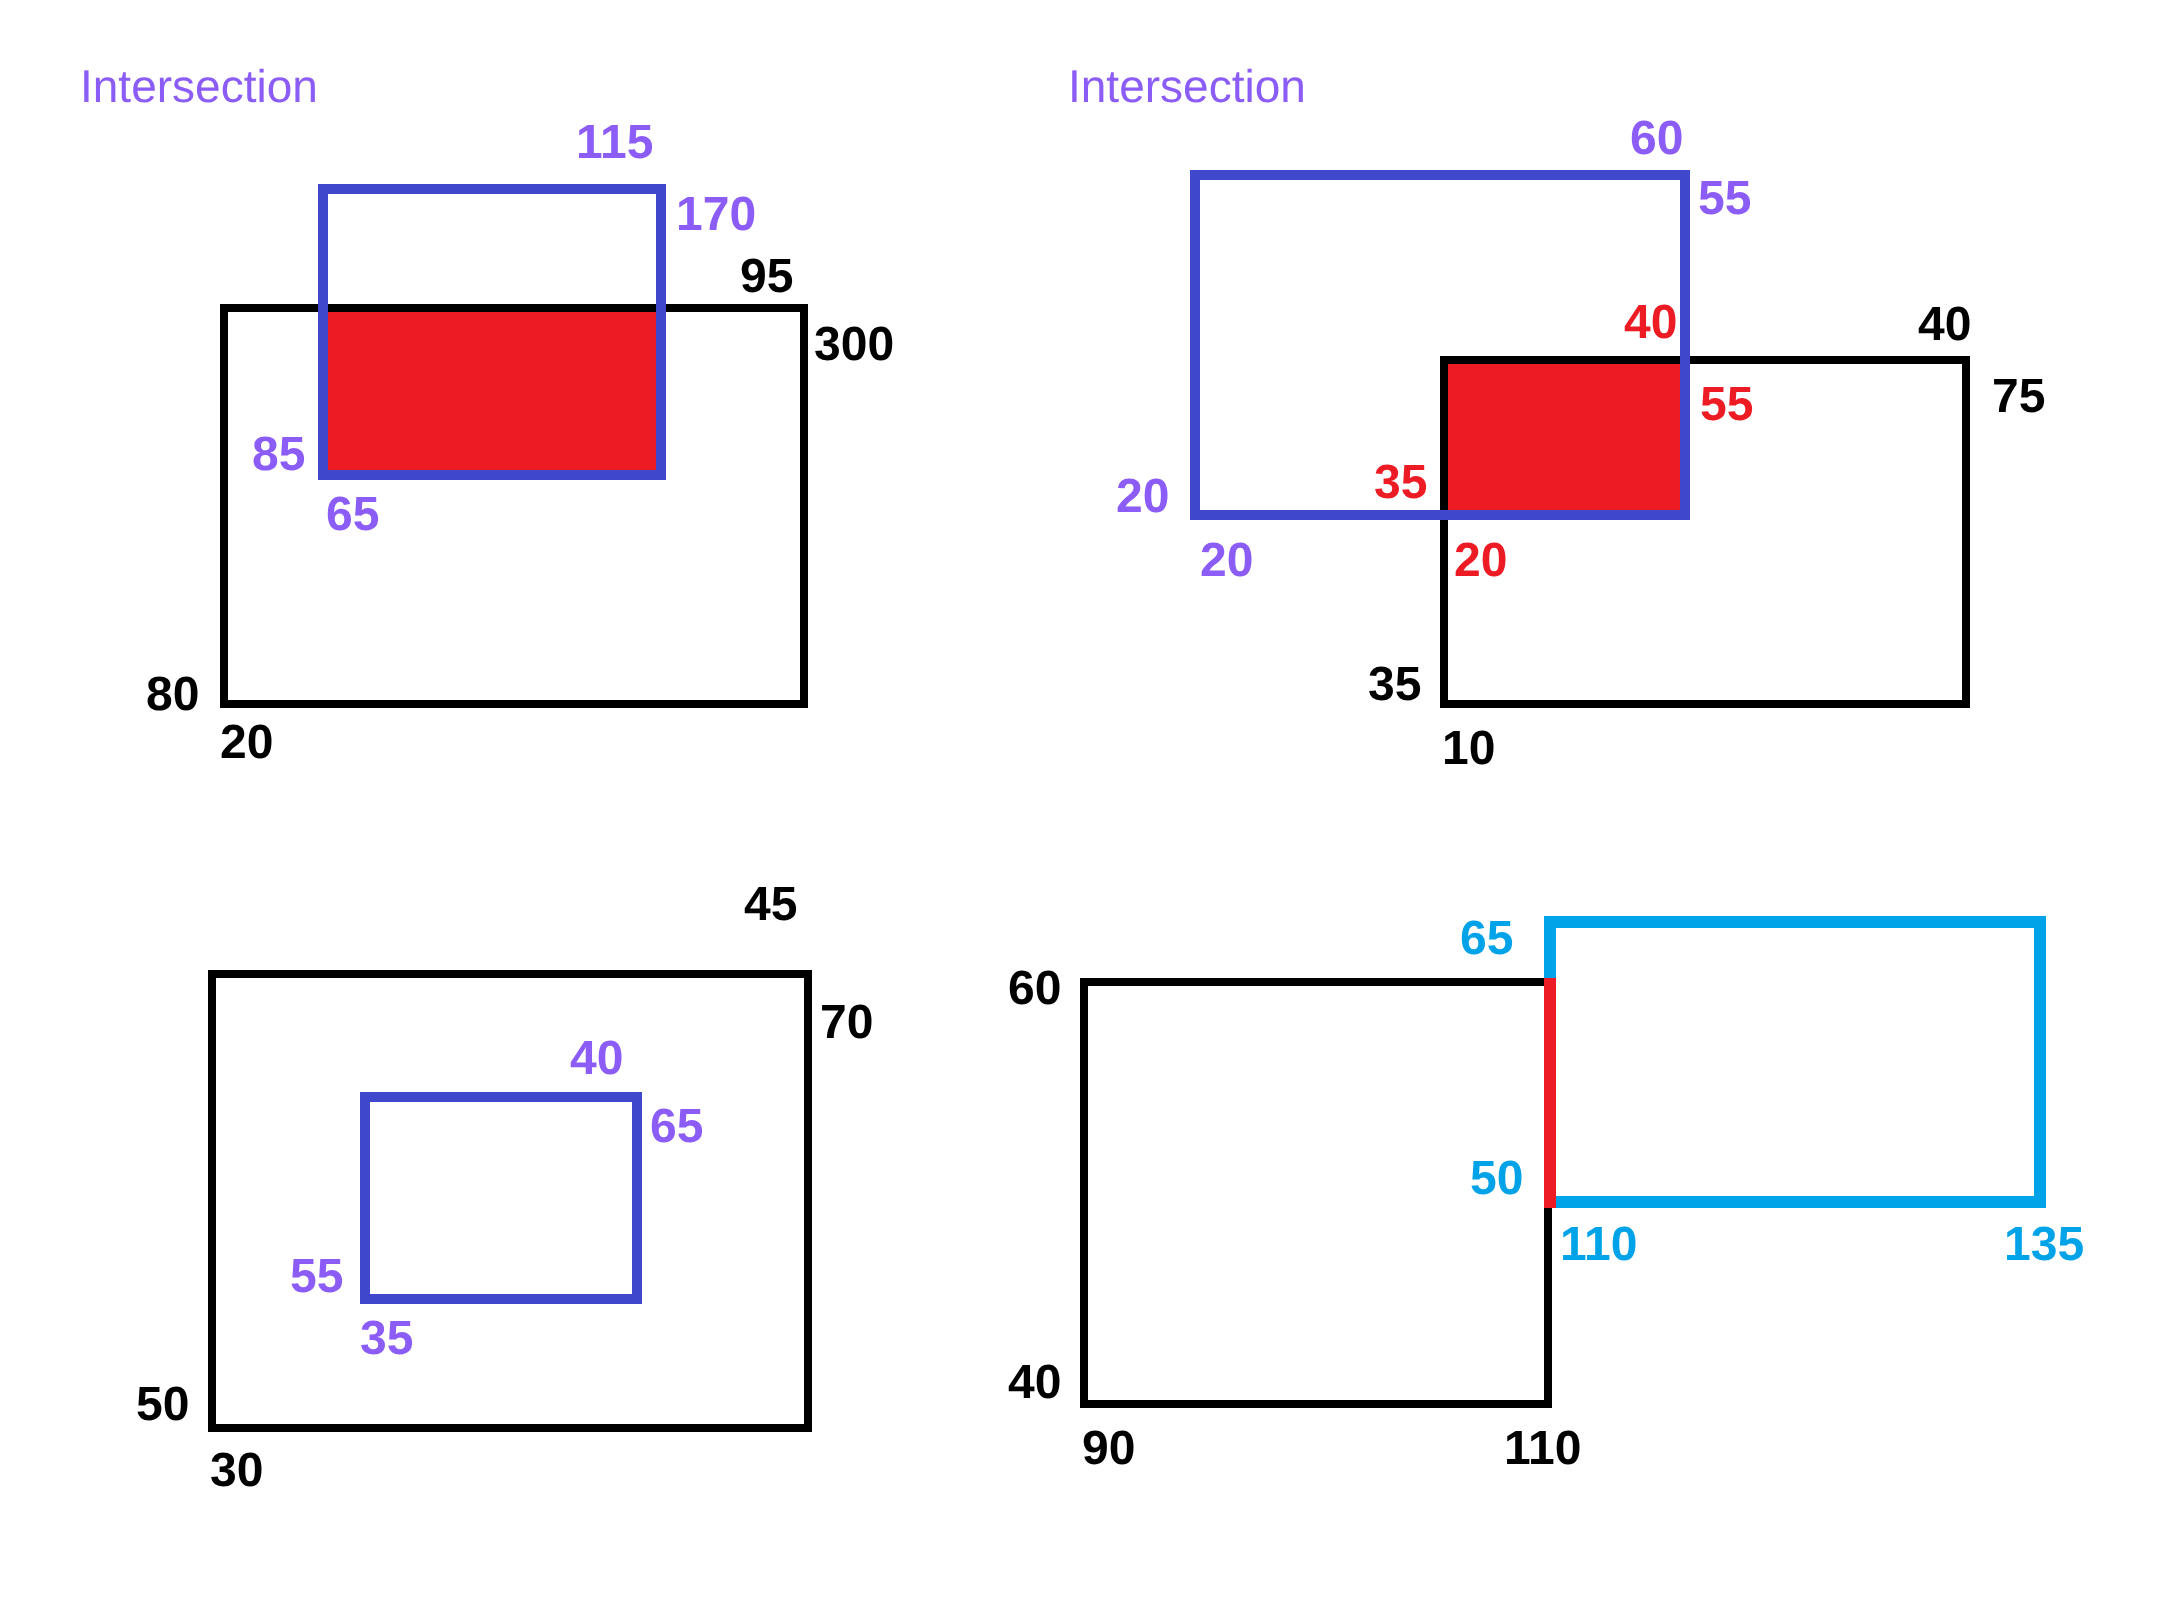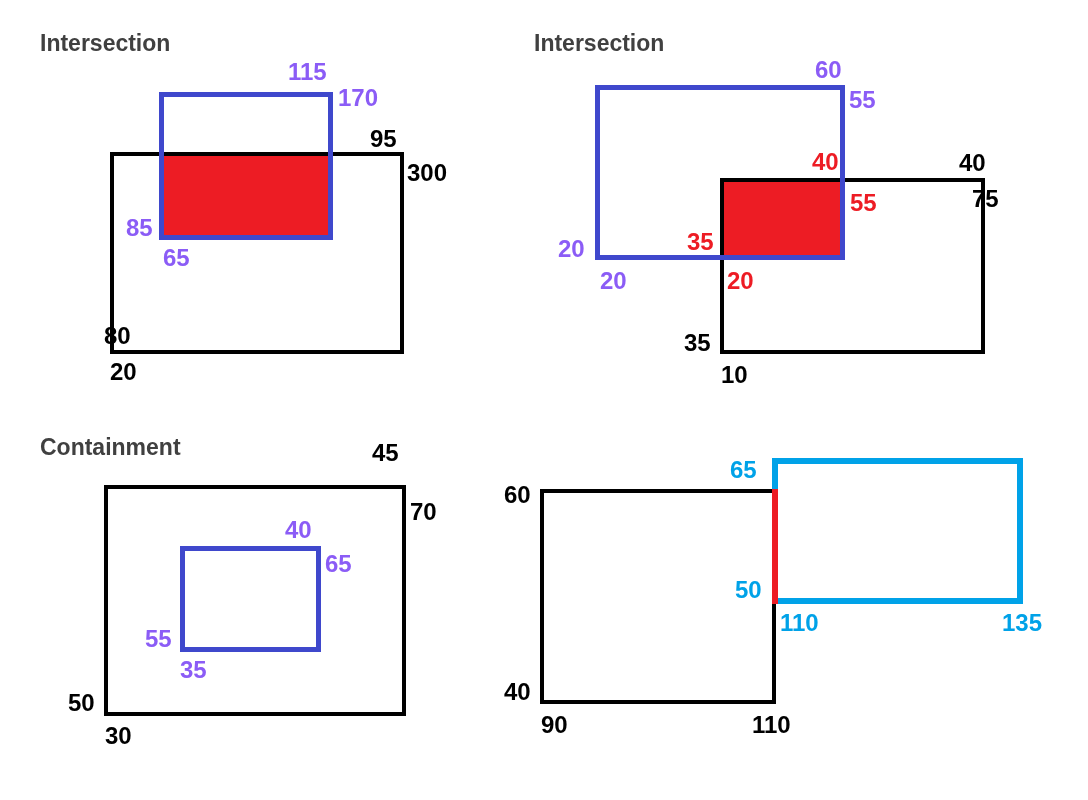--- a/index.html
+++ b/index.html
@@ -12,23 +12,23 @@
   }
   #canvas {
     position: relative;
     width: 1088px;
     height: 800px;
     background: #ffffff;
     overflow: hidden;
   }
   .panel-title {
     position: absolute;
-    color: #404040;
+    color: #8b5cf6;
     font-size: 23px;
-    font-weight: bold;
+    font-weight: normal;
     white-space: nowrap;
     letter-spacing: 0px;
   }
   .rect {
     position: absolute;
     box-sizing: border-box;
     background: transparent;
   }
   .rect.black  { border: 4px solid #000000; }
   .rect.blue   { border: 5px solid #3f48cc; }
@@ -60,50 +60,49 @@
 
   <div class="panel-title" style="left:40px; top:30px;">Intersection</div>
 
   <div class="rect black" style="left:110px; top:152px; width:294px; height:202px;"></div>
 
   <div class="fill-red" style="left:163px; top:156px; width:167px; height:80px;"></div>
 
   <div class="rect blue" style="left:159px; top:92px; width:174px; height:148px;"></div>
 
   <div class="lbl b" style="left:288px; top:60px;">115</div>
-  <div class="lbl b" style="left:338px; top:86px;">170</div>
+  <div class="lbl b" style="left:338px; top:96px;">170</div>
   <div class="lbl k" style="left:370px; top:127px;">95</div>
   <div class="lbl k" style="left:407px; top:161px;">300</div>
   <div class="lbl b" style="left:126px; top:216px;">85</div>
   <div class="lbl b" style="left:163px; top:246px;">65</div>
-  <div class="lbl k" style="left:73px; top:324px;margin-left:31px;">80</div>
+  <div class="lbl k" style="left:73px; top:336px;">80</div>
   <div class="lbl k" style="left:110px; top:360px;">20</div>
 
   <div class="panel-title" style="left:534px; top:30px;">Intersection</div>
 
   <div class="rect black" style="left:720px; top:178px; width:265px; height:176px;"></div>
 
   <div class="fill-red" style="left:724px; top:182px; width:120px; height:75px;"></div>
 
   <div class="rect blue" style="left:595px; top:85px; width:250px; height:175px;"></div>
 
   <div class="lbl b" style="left:815px; top:58px;">60</div>
   <div class="lbl b" style="left:849px; top:88px;">55</div>
   <div class="lbl r" style="left:812px; top:150px;">40</div>
   <div class="lbl k" style="left:959px; top:151px;">40</div>
-  <div class="lbl k" style="left:972px; top:187px;">75</div>
+  <div class="lbl k" style="left:996px; top:187px;">75</div>
   <div class="lbl r" style="left:850px; top:191px;">55</div>
   <div class="lbl b" style="left:558px; top:237px;">20</div>
   <div class="lbl r" style="left:687px; top:230px;">35</div>
   <div class="lbl b" style="left:600px; top:269px;">20</div>
   <div class="lbl r" style="left:727px; top:269px;">20</div>
   <div class="lbl k" style="left:684px; top:331px;">35</div>
   <div class="lbl k" style="left:721px; top:363px;">10</div>
 
-  <div class="panel-title" style="left:40px; top:434px;">Containment</div>
 
   <div class="rect black" style="left:104px; top:485px; width:302px; height:231px;"></div>
 
   <div class="rect blue" style="left:180px; top:546px; width:141px; height:106px;"></div>
 
   <div class="lbl k" style="left:372px; top:441px;">45</div>
   <div class="lbl k" style="left:410px; top:500px;">70</div>
   <div class="lbl b" style="left:285px; top:518px;">40</div>
   <div class="lbl b" style="left:325px; top:552px;">65</div>
   <div class="lbl b" style="left:145px; top:627px;">55</div>

